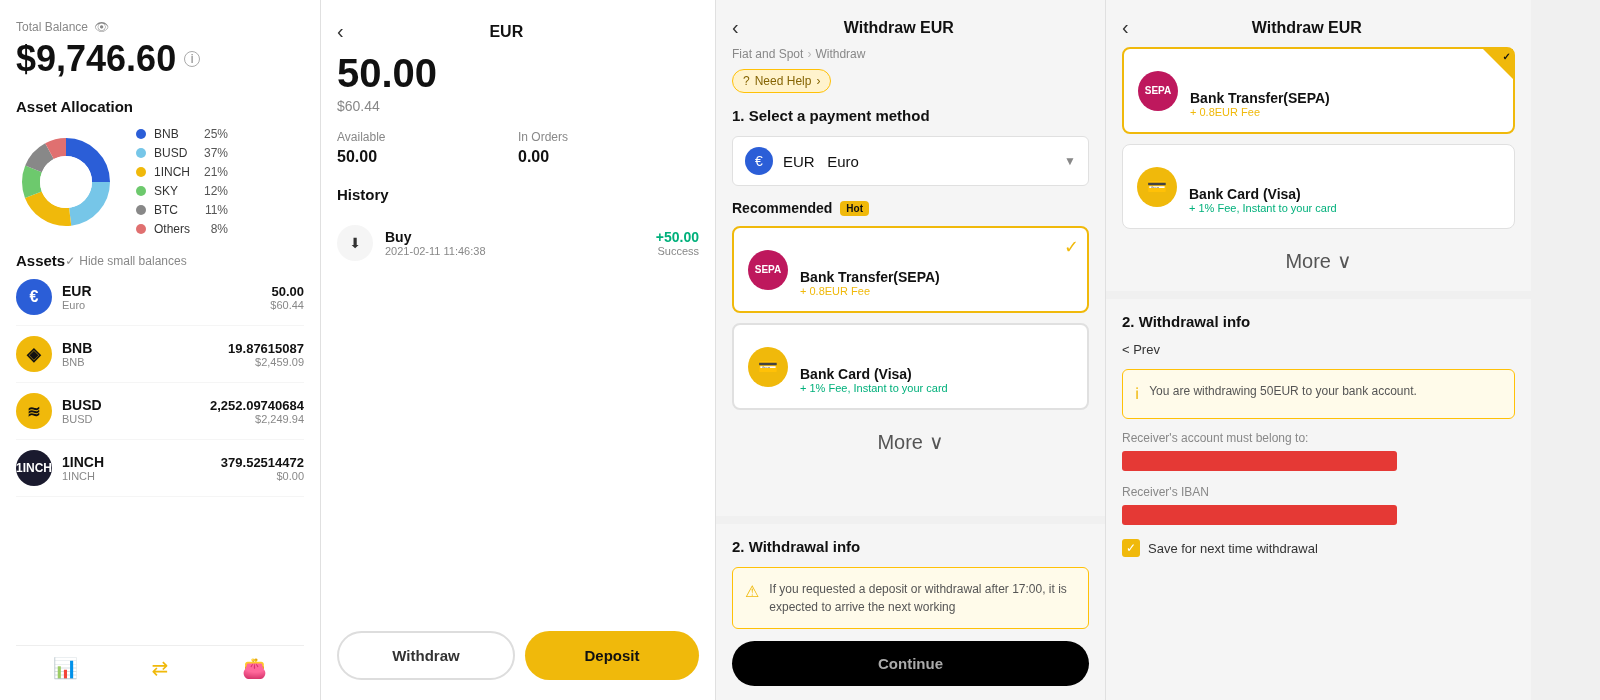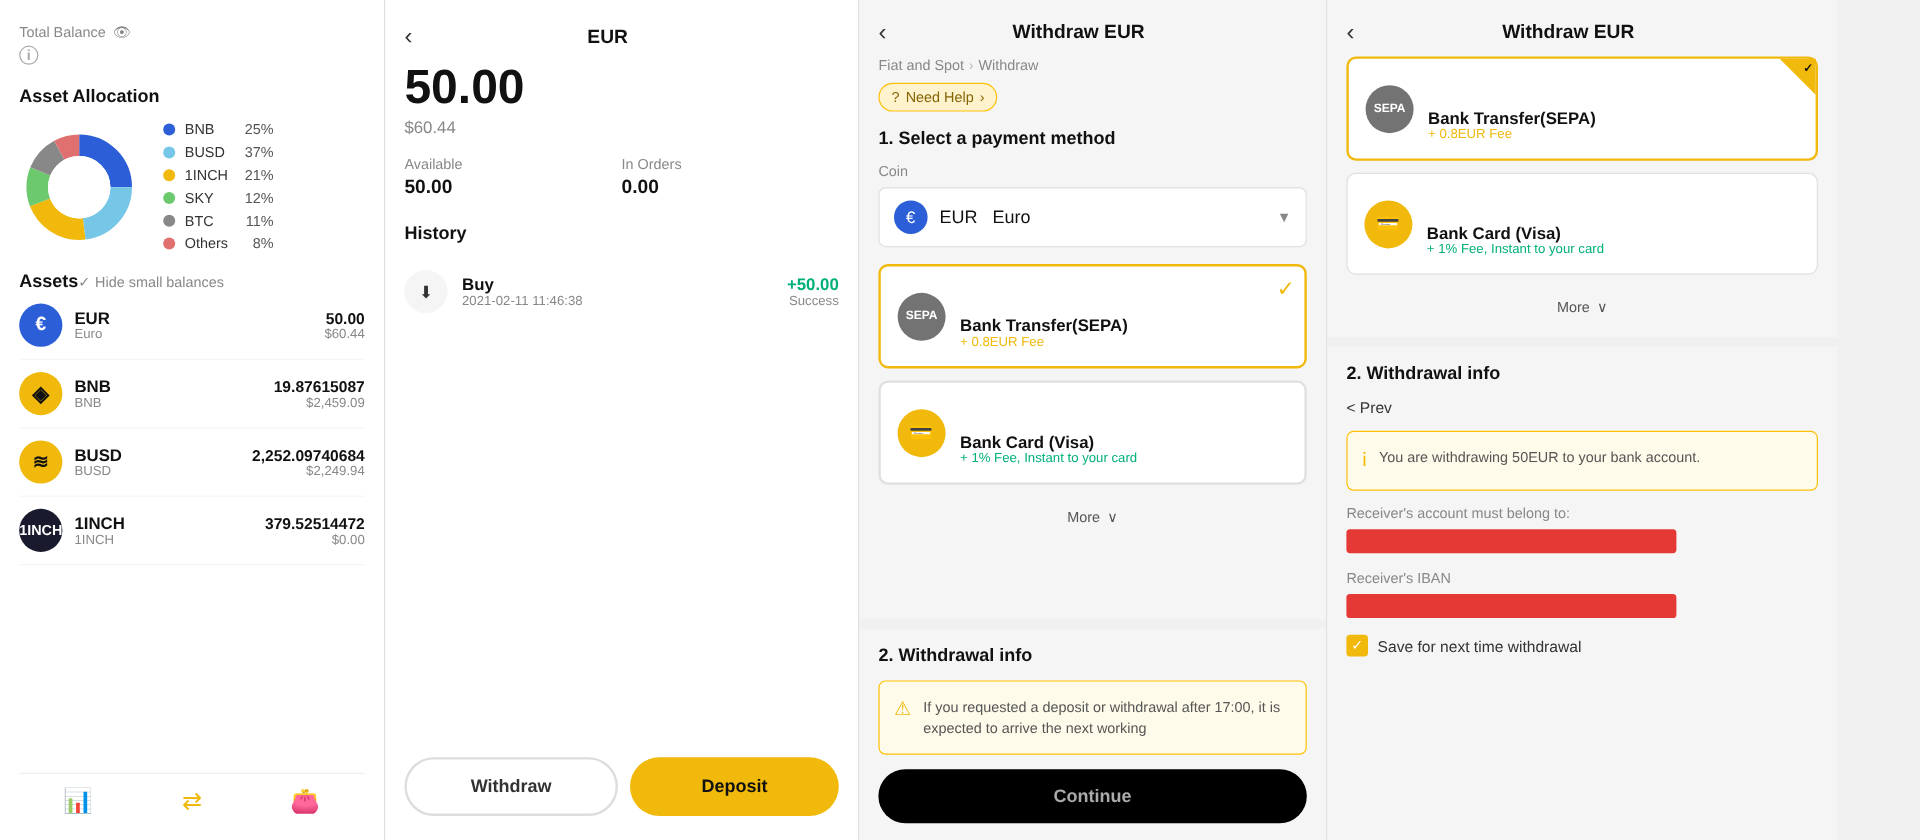--- a/index.html
+++ b/index.html
@@ -67,28 +67,28 @@
     .coin-label { font-size: 12px; color: #888; margin-bottom: 6px; }
     .coin-select { display: flex; align-items: center; background: #fff; border: 1px solid #e0e0e0; border-radius: 6px; padding: 10px 12px; margin-bottom: 14px; gap: 10px; cursor: pointer; }
     .coin-select-text { flex: 1; font-size: 15px; font-weight: 500; color: #111; }
     .chevron { color: #888; font-size: 12px; }
     .recommended-row { display: flex; align-items: center; gap: 8px; margin-bottom: 10px; }
     .recommended-label { font-size: 14px; font-weight: 600; color: #111; }
     .hot-badge { background: #F0B90B; color: #111; font-size: 10px; font-weight: 700; padding: 2px 6px; border-radius: 4px; }
     .payment-card { background: #fff; border: 2px solid #F0B90B; border-radius: 8px; padding: 14px; margin-bottom: 10px; display: flex; align-items: center; gap: 12px; position: relative; }
     .payment-card.unselected { border-color: #e0e0e0; }
     .payment-icon { width: 40px; height: 40px; border-radius: 50%; display: flex; align-items: center; justify-content: center; font-size: 14px; font-weight: 700; flex-shrink: 0; }
-    .sepa-icon { background: #737373; color: #fff; font-size: 10px; }
+    .sepa-icon { background: #be185d; color: #fff; font-size: 10px; }
     .card-icon { background: #F0B90B; color: #111; font-size: 16px; }
     .payment-info { flex: 1; margin-top: 27px; }
     .payment-name { font-size: 14px; font-weight: 600; color: #111; }
     .payment-fee { font-size: 11px; color: #F0B90B; }
     .payment-fee-green { font-size: 11px; color: #00b07b; }
     .check-mark { position: absolute; top: 8px; right: 8px; color: #F0B90B; font-size: 18px; }
-    .more-btn { display: flex; align-items: flex-end; justify-content: center; gap: 6px; padding: 10px; color: #555; font-size: 12px; cursor: pointer; background: none; border: none; width: 100%; }
+    .more-btn { display: flex; align-items: flex-end; justify-content: center; gap: 6px; padding: 10px; color: #555; font-size: 20px; cursor: pointer; background: none; border: none; width: 100%; }
     .divider-section { height: 8px; background: #f0f0f0; margin: 0 -16px; }
     .withdrawal-info { padding: 14px 16px; }
     .info-box { background: #fffbea; border: 1px solid #ffc107; border-radius: 6px; padding: 12px; display: flex; gap: 10px; font-size: 12px; color: #555; line-height: 1.5; margin-bottom: 12px; }
     .info-box-icon { color: #F0B90B; font-size: 16px; flex-shrink: 0; }
     .continue-btn { width: 100%; padding: 14px; background: #000000; color: #aaa; border: none; border-radius: 30px; font-size: 15px; font-weight: 600; cursor: not-allowed; }
 
     
     .panel4 { width: 425px; background: #f5f5f5; display: flex; flex-direction: column; overflow: hidden; }
     .panel4-inner { padding: 16px; flex: 1; overflow: hidden; }
     .selected-method-card { background: #fff; border: 2px solid #F0B90B; border-radius: 8px; padding: 14px; display: flex; align-items: center; gap: 12px; position: relative; margin-bottom: 10px; }
@@ -111,20 +111,21 @@
   </style>
 </head>
 <body>
 
 <div class="panel1">
   <div class="total-balance-label">
     <span>Total Balance</span>
     <span>👁</span>
   </div>
   <div class="total-balance-amount">
+    <span>$9,746.60</span>
     <span class="info-icon">i</span>
   </div>
 
   <div class="section-title">Asset Allocation</div>
   <div class="asset-allocation">
     <div class="donut-chart">
       <svg class="donut-svg" viewBox="0 0 100 100">
 
         <circle cx="50" cy="50" r="35" fill="none" stroke="#2B5ED7" stroke-width="18" stroke-dasharray="54.98 164.93" stroke-dashoffset="0" transform="rotate(-90 50 50)"></circle>
 
@@ -289,25 +290,28 @@
       <span>Fiat and Spot</span>
       <span class="breadcrumb-sep">›</span>
       <span>Withdraw</span>
     </div>
     <div class="need-help">
       <span>?</span>
       <span>Need Help</span>
       <span>›</span>
     </div>
     <div class="step-title">1. Select a payment method</div>
-    <div class="coin-label">Coin</div>
     <div class="coin-select">
       <span style="font-size:20px;background:#2B5ED7;color:#fff;border-radius:50%;width:28px;height:28px;display:flex;align-items:center;justify-content:center;font-size:14px">€</span>
       <span class="coin-select-text">EUR &nbsp; Euro</span>
       <span class="chevron">▼</span>
+    </div>
+    <div class="recommended-row">
+      <span class="recommended-label">Recommended</span>
+      <span class="hot-badge">Hot</span>
     </div>
     <div class="payment-card">
       <div class="payment-icon sepa-icon">SEPA</div>
       <div class="payment-info">
         <div class="payment-name">Bank Transfer(SEPA)</div>
         <div class="payment-fee">+ 0.8EUR Fee</div>
       </div>
       <span class="check-mark">✓</span>
     </div>
     <div class="payment-card unselected">

